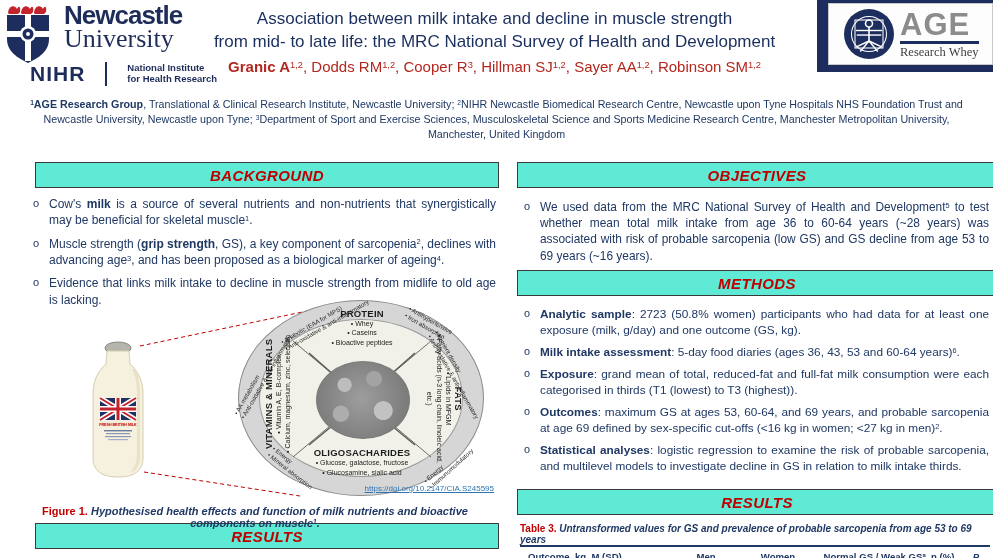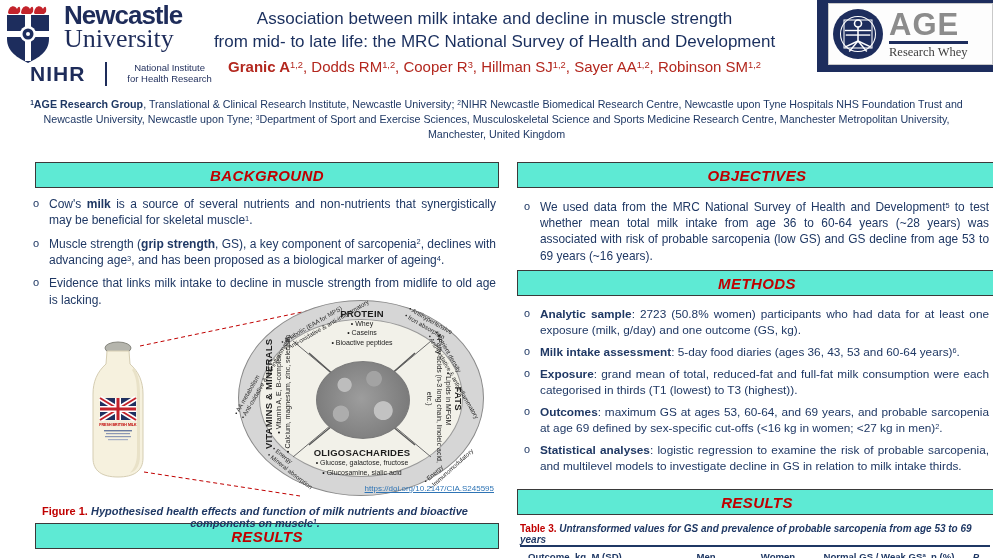--- a/index.html
+++ b/index.html
@@ -11,32 +11,32 @@
   sup{font-size:.62em;line-height:0;vertical-align:baseline;position:relative;top:-.45em;}
 
   
   .nu-logo{position:absolute;left:6px;top:2px;display:flex;align-items:flex-start;}
   .nu-words{margin-left:4px;line-height:1;}
   .nu-w1{font-weight:bold;font-size:26px;color:#1e2c5a;letter-spacing:-1px;}
   .nu-w2{font-family:"Liberation Serif",serif;font-size:26px;color:#1e2c5a;margin-top:-2px;letter-spacing:0;}
   .nihr{position:absolute;left:30px;top:62px;display:flex;align-items:center;gap:20px;}
   .nihr-abbr{font-weight:800;font-size:21px;color:#1e2c5a;letter-spacing:1px;}
   .nihr-div{width:2px;height:24px;background:#1e2c5a;}
-  .nihr-txt{font-size:9.5px;font-weight:normal;color:#1e2c5a;line-height:1.15;text-align:center;}
+  .nihr-txt{font-size:9.5px;font-weight:bold;color:#1e2c5a;line-height:1.15;}
 
   .title-block{position:absolute;left:178px;right:182px;top:8px;text-align:center;}
   .title-line{font-size:17px;font-weight:normal;color:#1a2f5e;line-height:1.35;}
   .authors{margin-top:4px;font-size:15px;color:#B3271E;}
 
   .affil{position:absolute;left:30px;right:30px;top:97px;text-align:center;
          font-size:10.7px;color:#1F3864;line-height:1.4;}
 
   .age-logo{position:absolute;right:0;top:0;width:176px;height:72px;background:#1d2d5d;}
   .age-box{position:absolute;left:11px;top:3px;right:0;bottom:7px;background:#fdfdfd;
-           border:1px solid #c9c9c9;display:flex;align-items:center;padding-left:4px;box-sizing:border-box;}
+           border:1px solid #c9c9c9;display:flex;align-items:center;padding-left:15px;box-sizing:border-box;}
   .age-circle{width:50px;height:50px;border-radius:50%;background:#1d2d5d;flex:0 0 auto;
               display:flex;align-items:center;justify-content:center;}
   .age-words{margin-left:6px;line-height:1;}
   .age-big{font-size:31px;font-weight:bold;color:#8c8c8c;letter-spacing:1px;
            border-bottom:3px solid #1d2d5d;padding-bottom:1px;}
   .age-sub{font-family:"Liberation Serif",serif;font-size:12.5px;color:#3f3f3f;text-align:right;margin-top:2px;}
 
   
   .bar{position:absolute;height:24px;background:#5eead4;border:1.5px solid #3a3a3a;
        display:flex;align-items:center;justify-content:center;

